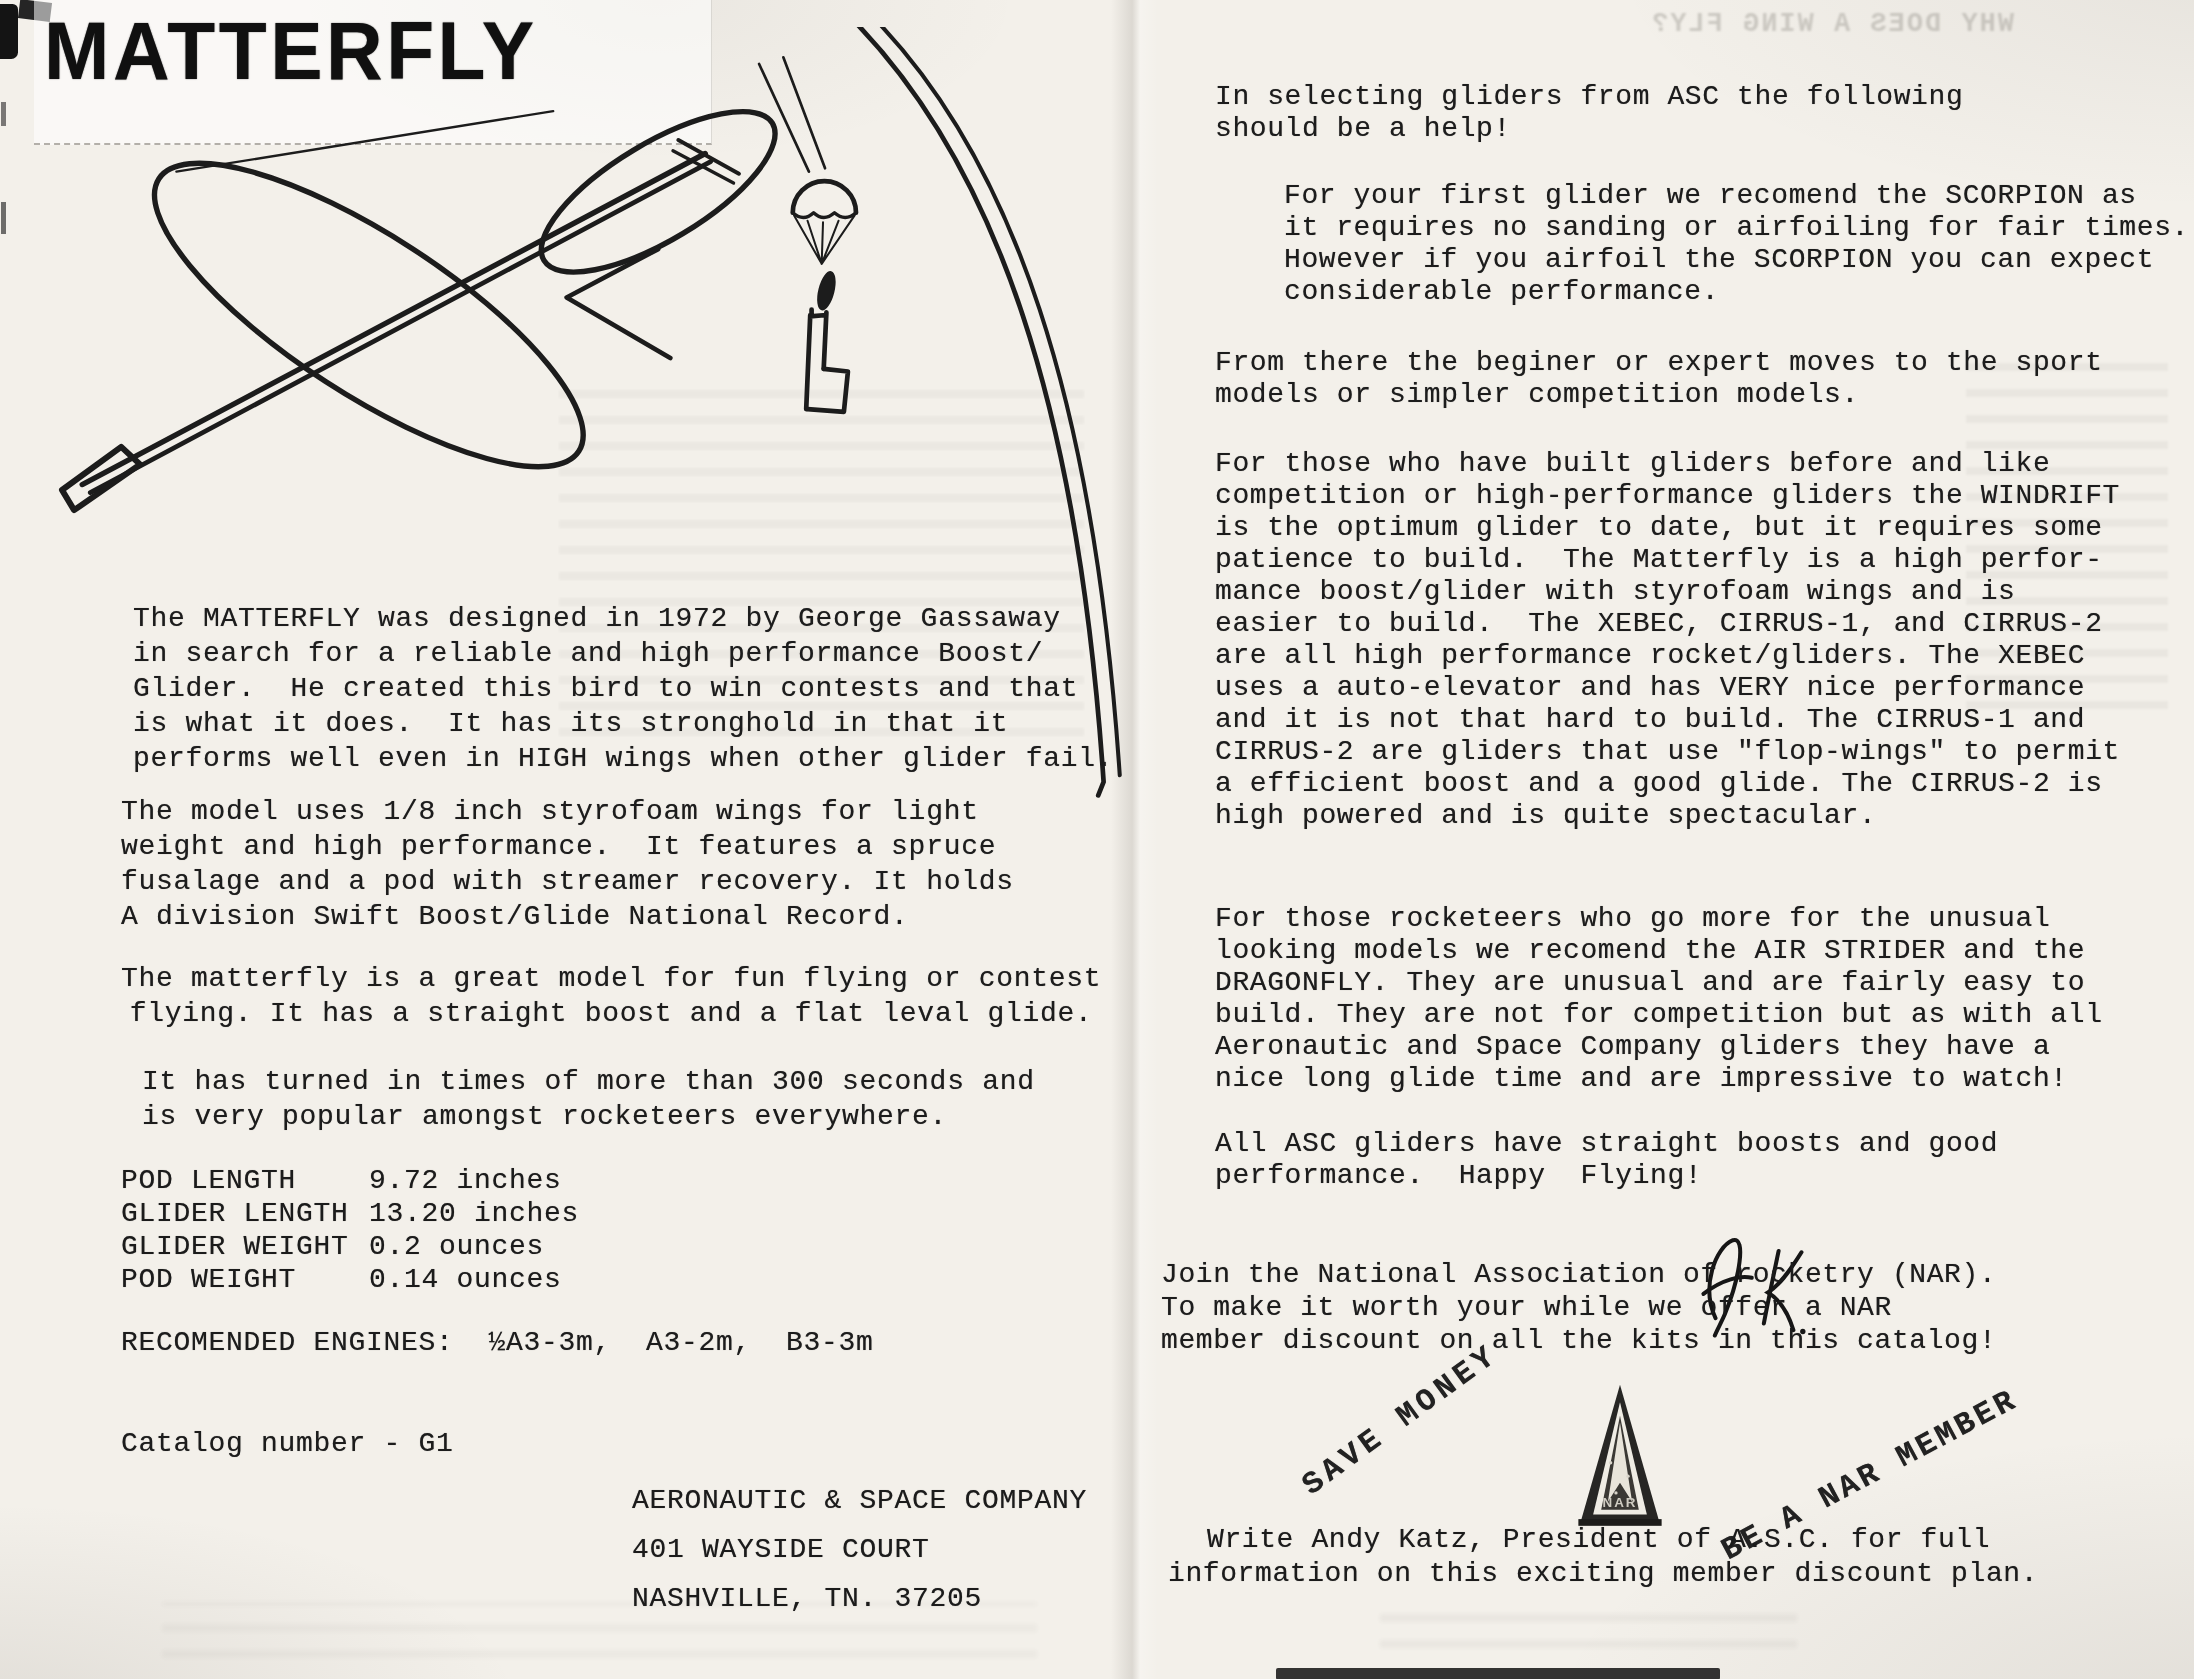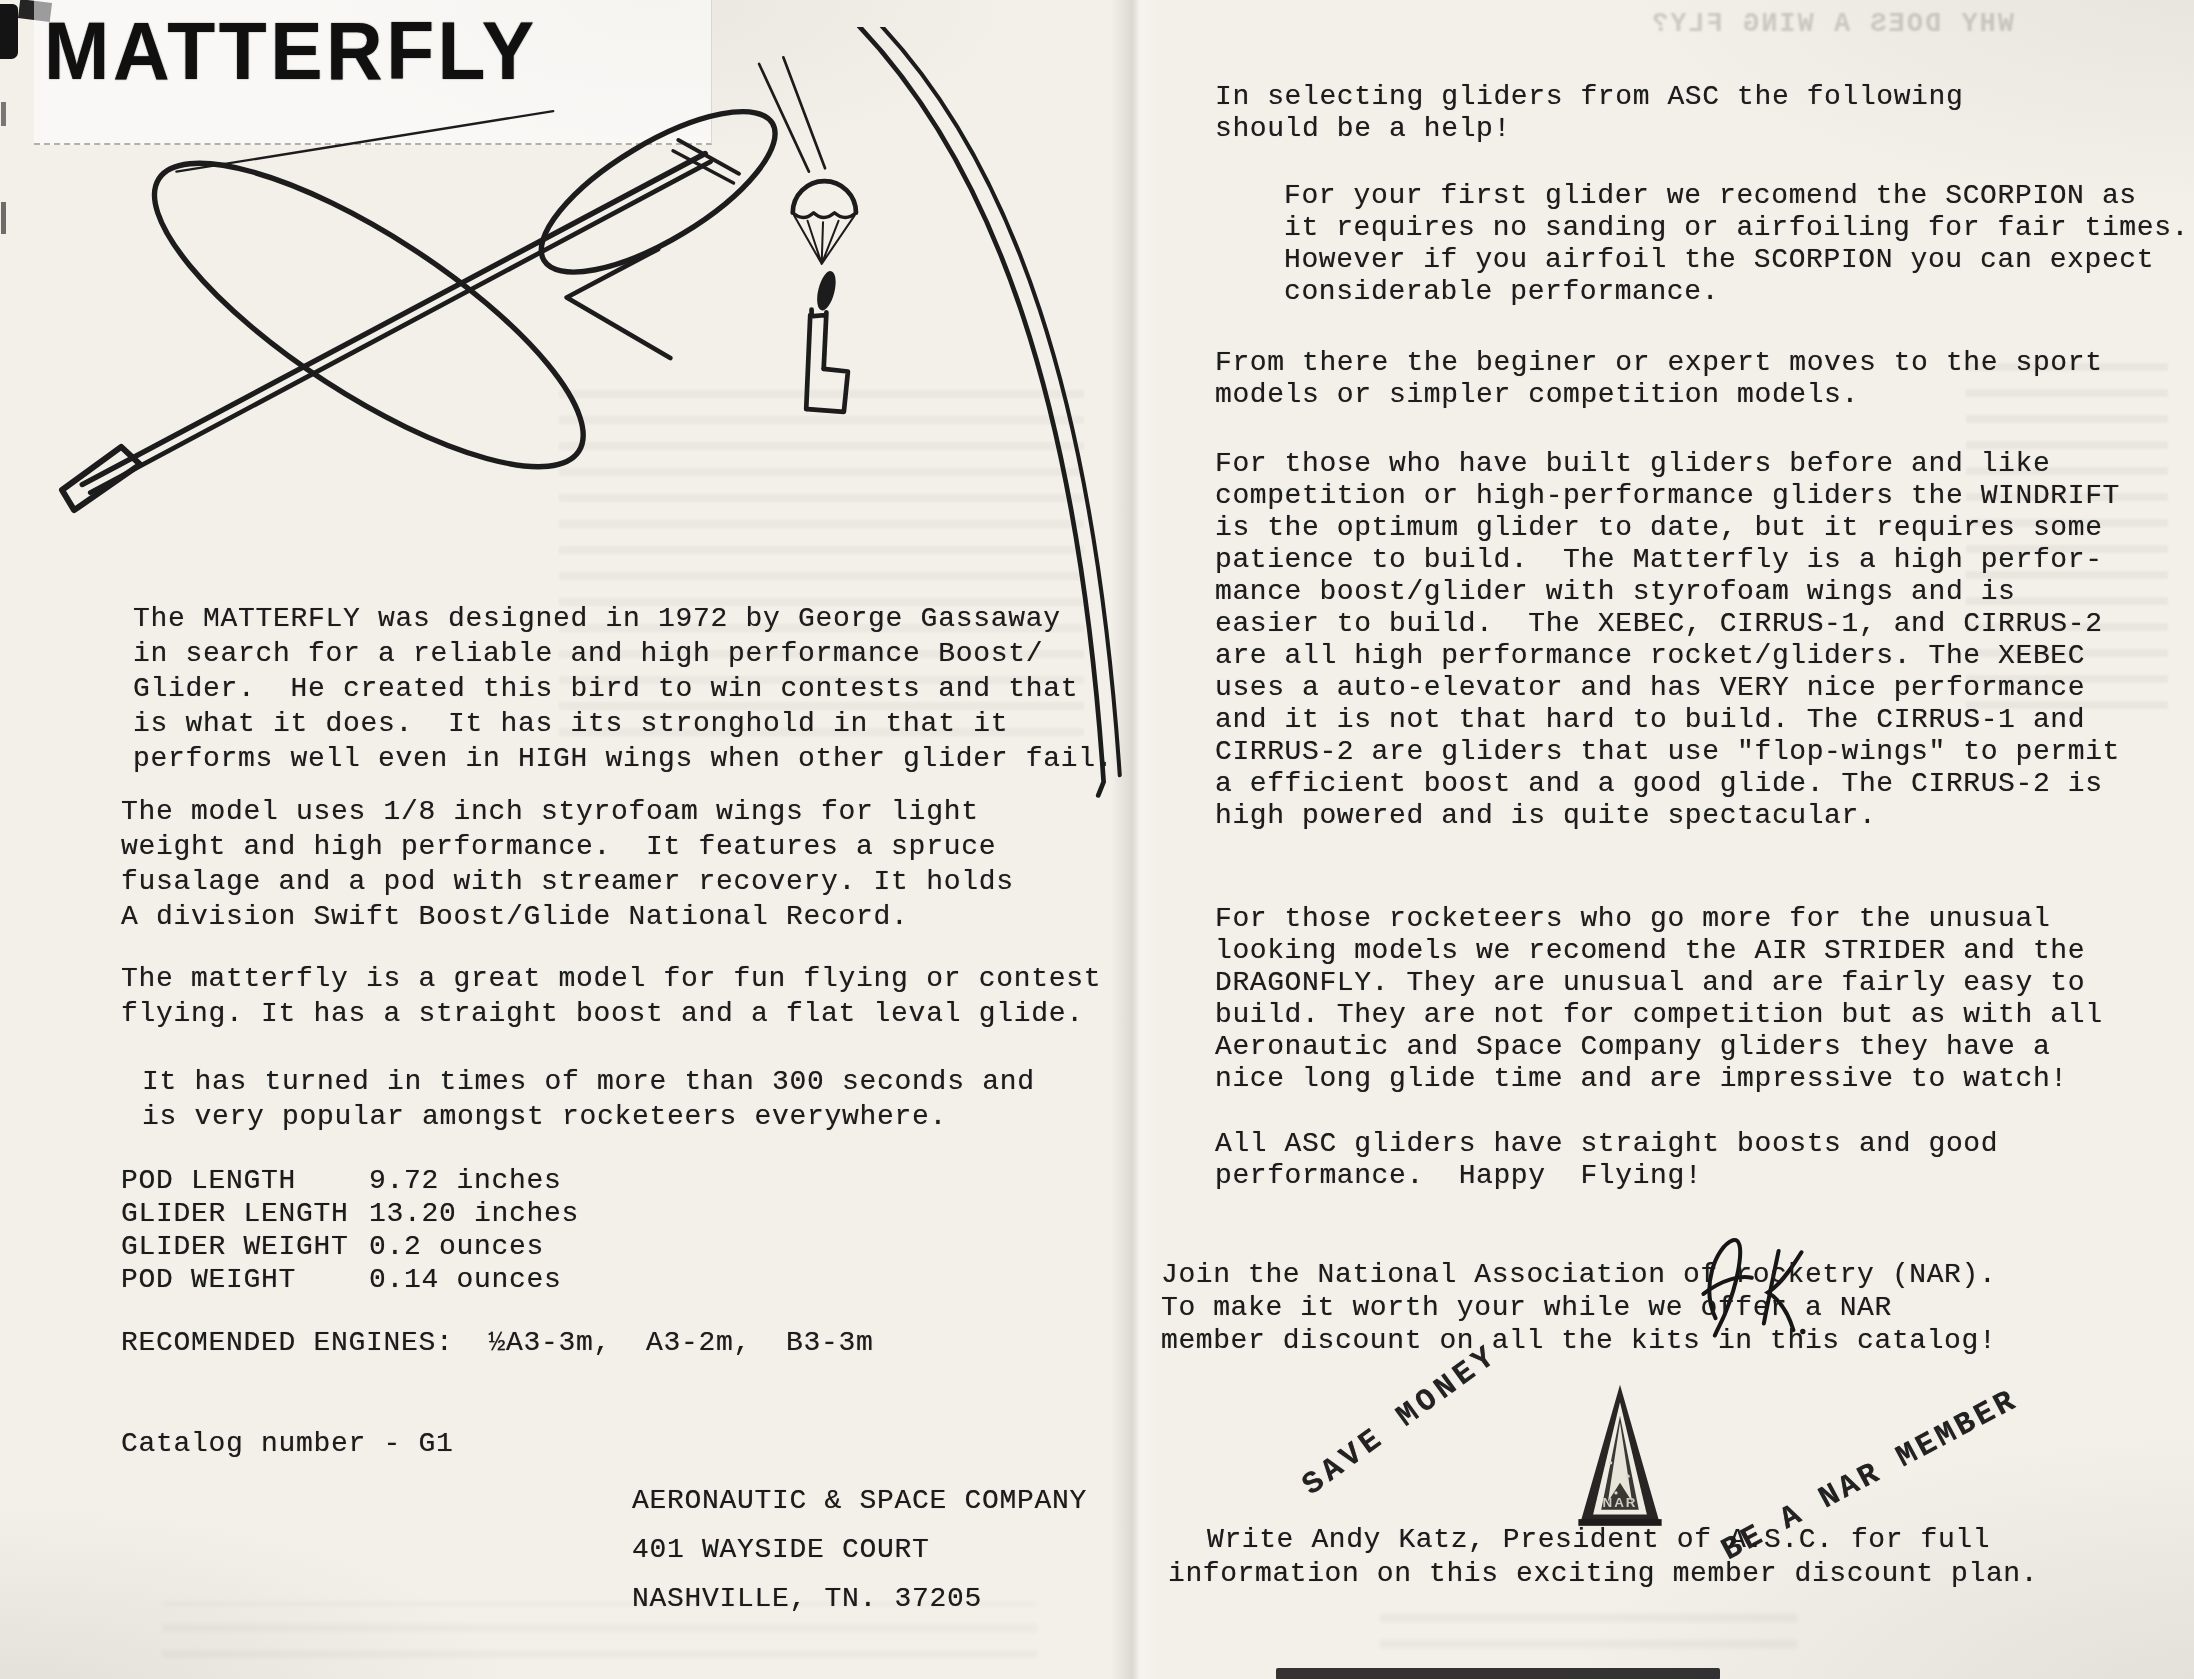--- a/index.html
+++ b/index.html
@@ -126,21 +126,21 @@
 
   <div class="tw" style="left:121px;top:601px;margin-left:12px;">The MATTERFLY was designed in 1972 by George Gassaway
 in search for a reliable and high performance Boost/
 Glider.  He created this bird to win contests and that
 is what it does.  It has its stronghold in that it
 performs well even in HIGH wings when other glider fail.</div>
   <div class="tw" style="left:121px;top:794px;">The model uses 1/8 inch styrofoam wings for light
 weight and high performance.  It features a spruce
 fusalage and a pod with streamer recovery. It holds
 A division Swift Boost/Glide National Record.</div>
-  <div class="tw" style="left:121px;top:961px;">The matterfly is a great model for fun flying or contest
+  <div class="tw" style="left:121px;top:961px;text-align:center;">The matterfly is a great model for fun flying or contest
 flying. It has a straight boost and a flat leval glide.</div>
   <div class="tw" style="left:121px;top:1064px;margin-left:21px;">It has turned in times of more than 300 seconds and
 is very popular amongst rocketeers everywhere.</div>
 
   <div class="specs">
     <div class="spec-row">
       <span class="spec-label">POD LENGTH</span><span>9.72 inches</span>
     </div>
     <div class="spec-row">
       <span class="spec-label">GLIDER LENGTH</span><span>13.20 inches</span>

